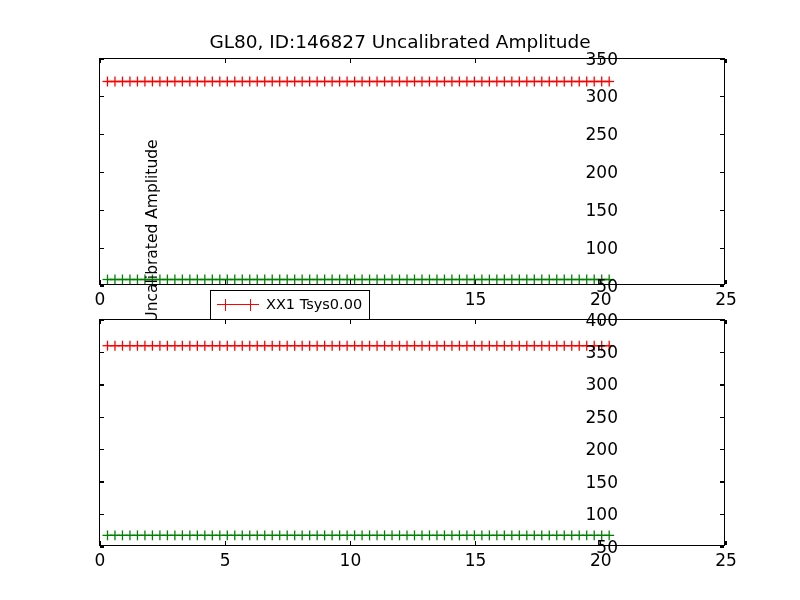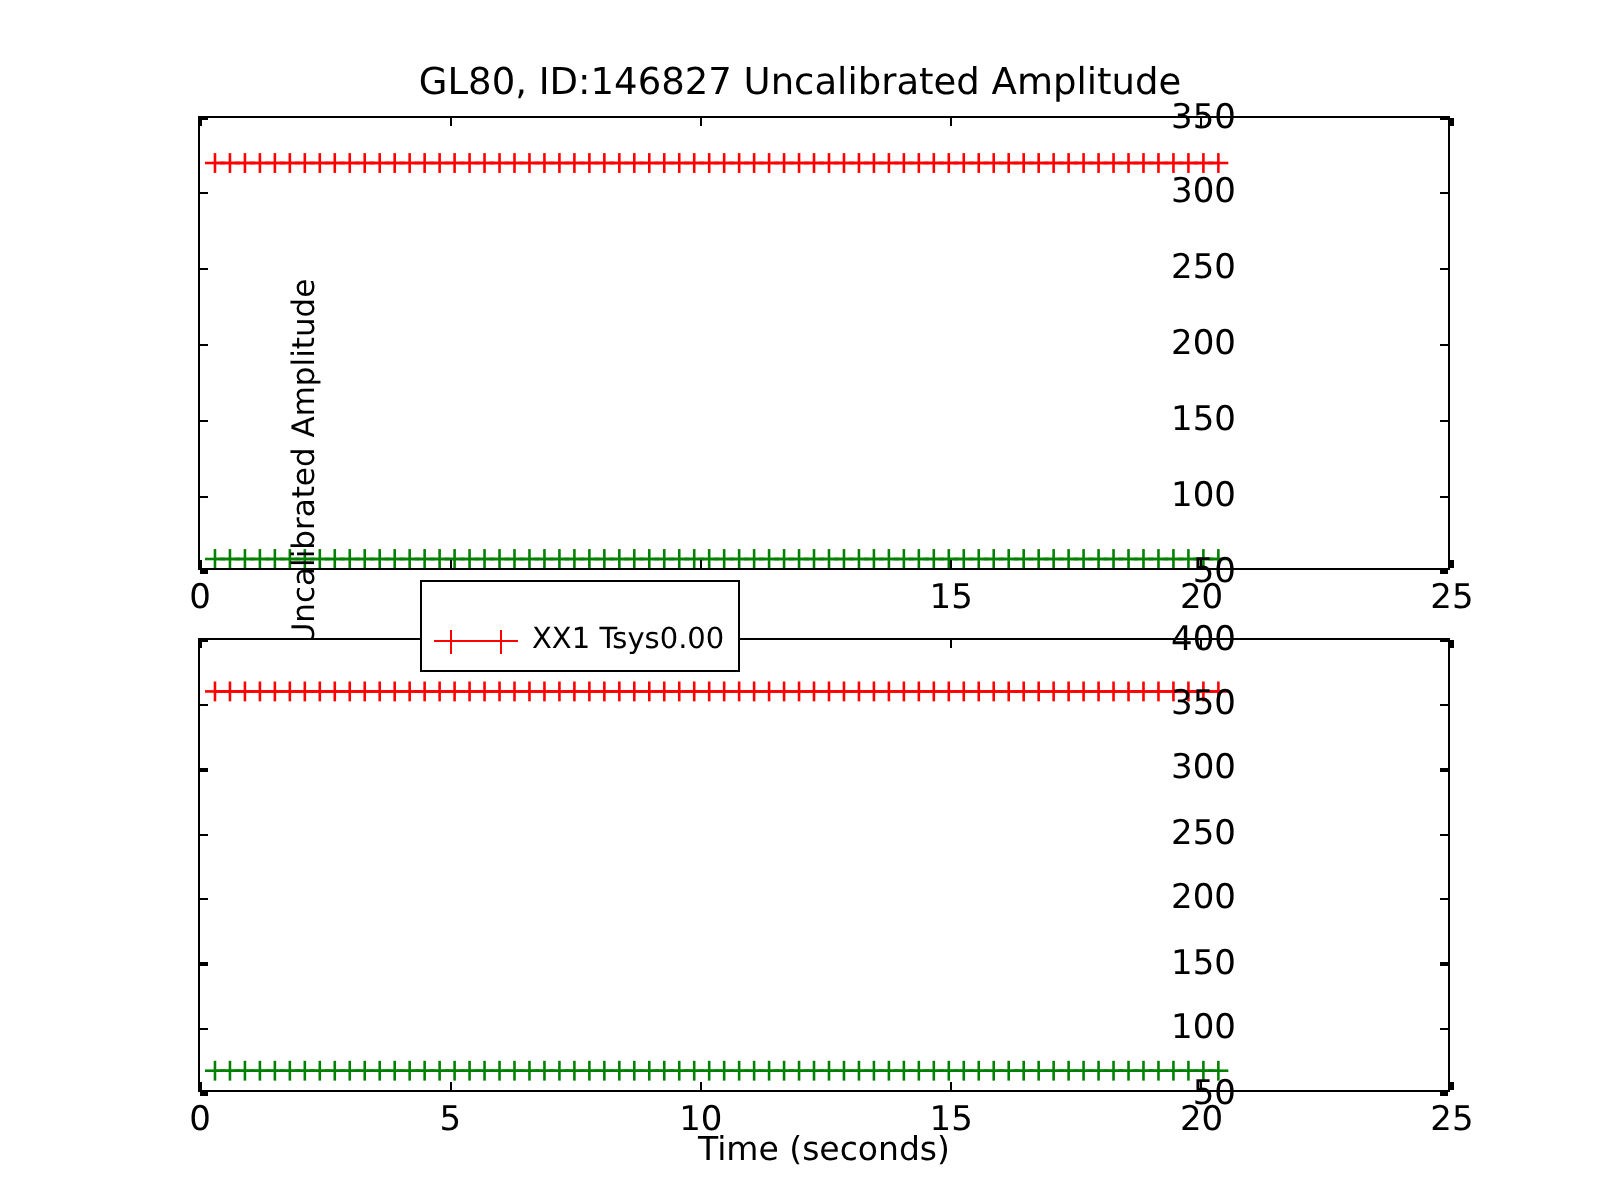--- a/index.html
+++ b/index.html
@@ -129,21 +129,21 @@
   }
   #xlabel-bottom {
     top: 565px;
   }
   
   .legend {
     position: absolute;
     box-sizing: border-box;
     border: 1.1px solid #000;
     background: #ffffff;
-    padding: 20px 7px 5px 6px;
+    padding: 4px 7px 5px 6px;
     z-index: 5;
   }
   #legend-top {
     left: 110px;
     top: 231px;
   }
   .legend-row {
     display: flex;
     align-items: center;
     height: 19px;
@@ -846,15 +846,14 @@
       <div class="ticklabel-y" style="top: 23.9286px;">350</div>
       <div class="ticklabel-y" style="top: -8.5px;">400</div>
       <div class="ticklabel-x" style="left: 0px; top: 232px;">0</div>
       <div class="ticklabel-x" style="left: 125.2px; top: 232px;">5</div>
       <div class="ticklabel-x" style="left: 250.4px; top: 232px;">10</div>
       <div class="ticklabel-x" style="left: 375.6px; top: 232px;">15</div>
       <div class="ticklabel-x" style="left: 500.8px; top: 232px;">20</div>
       <div class="ticklabel-x" style="left: 626px; top: 232px;">25</div>
     </div>
 
-  <div class="xlabel" id="xlabel-bottom">Time (seconds)</div>
 
 </div>
 
 </body></html>

